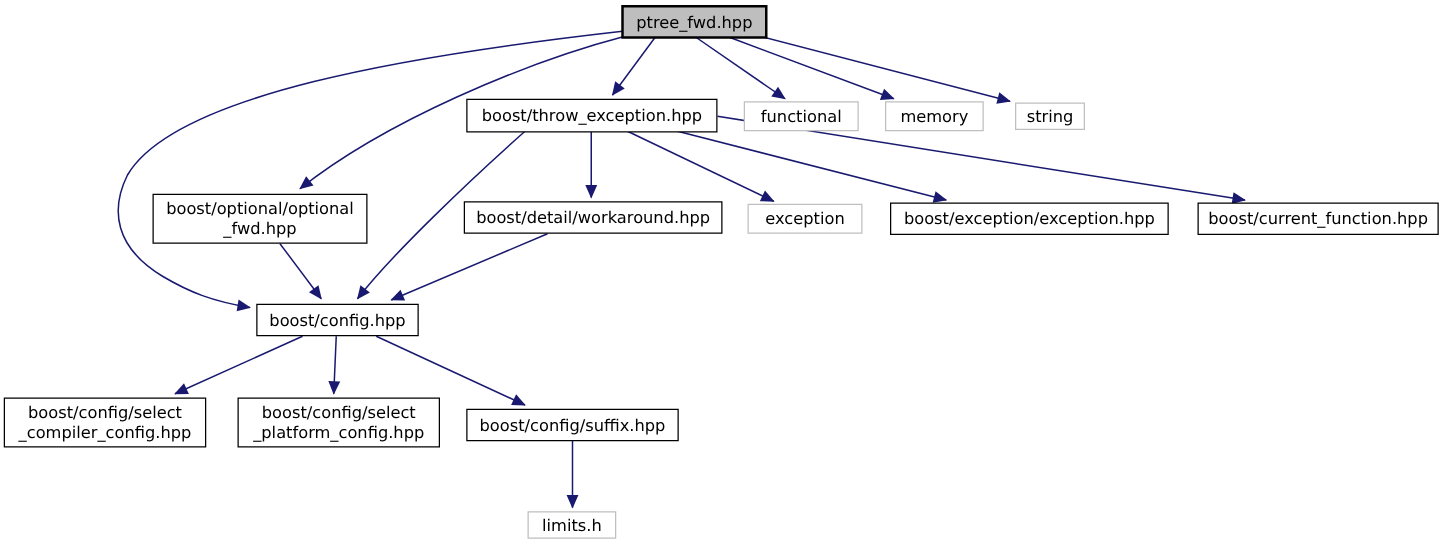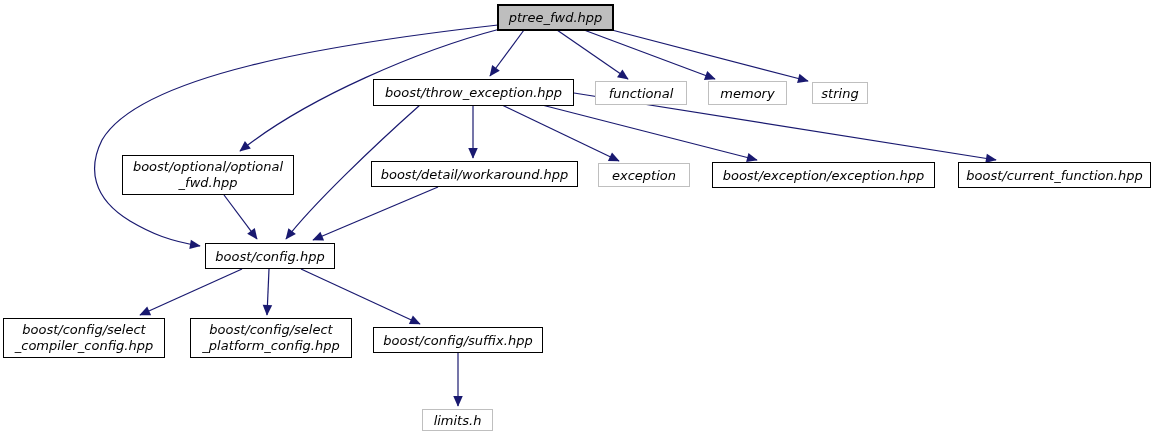--- a/index.html
+++ b/index.html
@@ -2,21 +2,20 @@
 <html><head>
 <meta charset="utf-8">
 <style>
   html, body { margin: 0; padding: 0; background: #ffffff; }
   .canvas {
     position: relative;
     width: 1012px;
     height: 440px;
     background: #ffffff;
     font-family: "DejaVu Sans", "Liberation Sans", sans-serif;
-    font-style: italic;
   }
   svg { display: block; }
   .edge {
     fill: none;
     stroke: #191970;
     stroke-width: 1.2px;
   }
   .node-box {
     fill: #ffffff;
     stroke: #000000;

